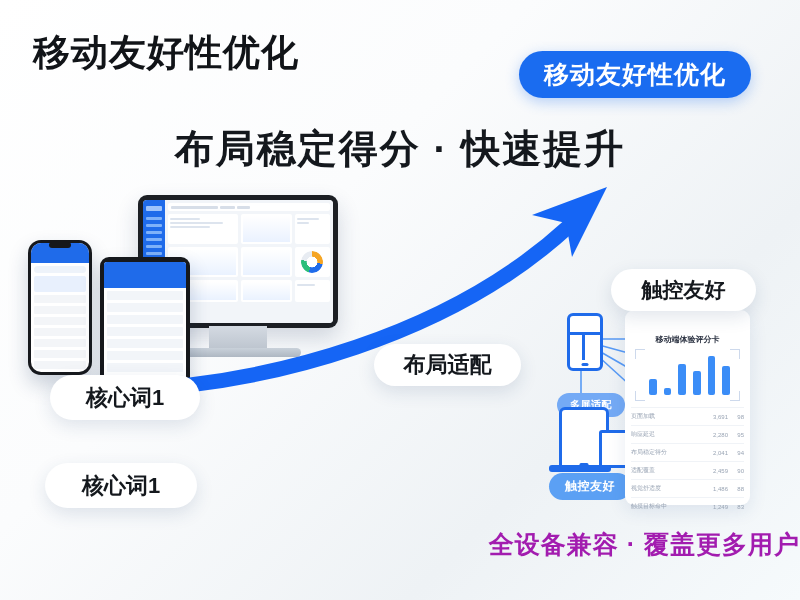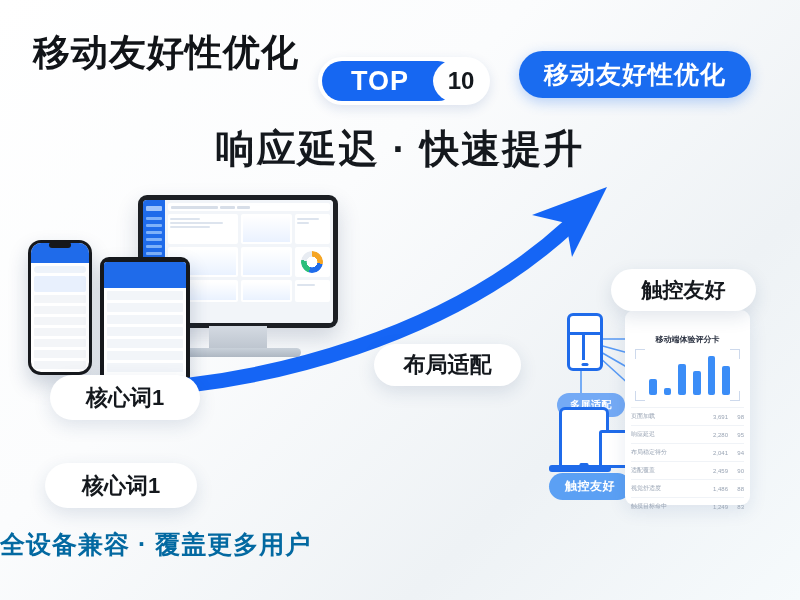--- a/index.html
+++ b/index.html
@@ -41,22 +41,22 @@
     height:47px;padding:0 25px;border-radius:24px;
     background:#1a6cf0;color:#fff;font-size:25px;font-weight:700;
     display:flex;align-items:center;letter-spacing:1px;
     box-shadow:0 4px 14px rgba(26,108,240,.3);
   }
   .hdr-sub{
     position:absolute;left:0;right:0;top:122px;text-align:center;
     font-size:39px;font-weight:700;color:#14181d;letter-spacing:2px;
   }
   .footer-line{
-    position:absolute;left:0;right:0;top:528px;text-align:left;
-    font-size:25px;font-weight:700;color:#0369a1;letter-spacing:1px;
+    position:absolute;left:0;right:0;top:528px;text-align:right;
+    font-size:25px;font-weight:700;color:#a21caf;letter-spacing:1px;
   }
 
   
   .arrow-svg{position:absolute;left:120px;top:185px;width:580px;height:220px;}
 
   
   .devices{position:absolute;left:28px;top:195px;width:310px;height:195px;}
   
   .mon{position:absolute;left:110px;top:0;width:200px;height:133px;
     background:#1c1f24;border-radius:9px;padding:5px;box-sizing:border-box;
@@ -139,28 +139,24 @@
   #chip-touch{left:4px;top:168px;width:82px;height:27px;background:#5ba0f4;font-size:12px;}
   .dlines{position:absolute;inset:0;}
 </style>
 </head>
 <body>
 
 <div id="stage">
 
   <div class="hdr-title">移动友好性优化</div>
 
-  <div class="top-badge">
-    <div class="pill">TOP</div>
-    <div class="circle">10</div>
-  </div>
 
   <div class="hdr-chip">移动友好性优化</div>
 
-  <div class="hdr-sub">响应延迟 · 快速提升</div>
+  <div class="hdr-sub">布局稳定得分 · 快速提升</div>
 
   <div class="devices">
     <div class="mon">
       <div class="mon-screen">
         <div class="d-side">
           <div class="lg"></div>
             <div class="it"></div>
             <div class="it"></div>
           <div class="it"></div>
             <div class="it"></div>

